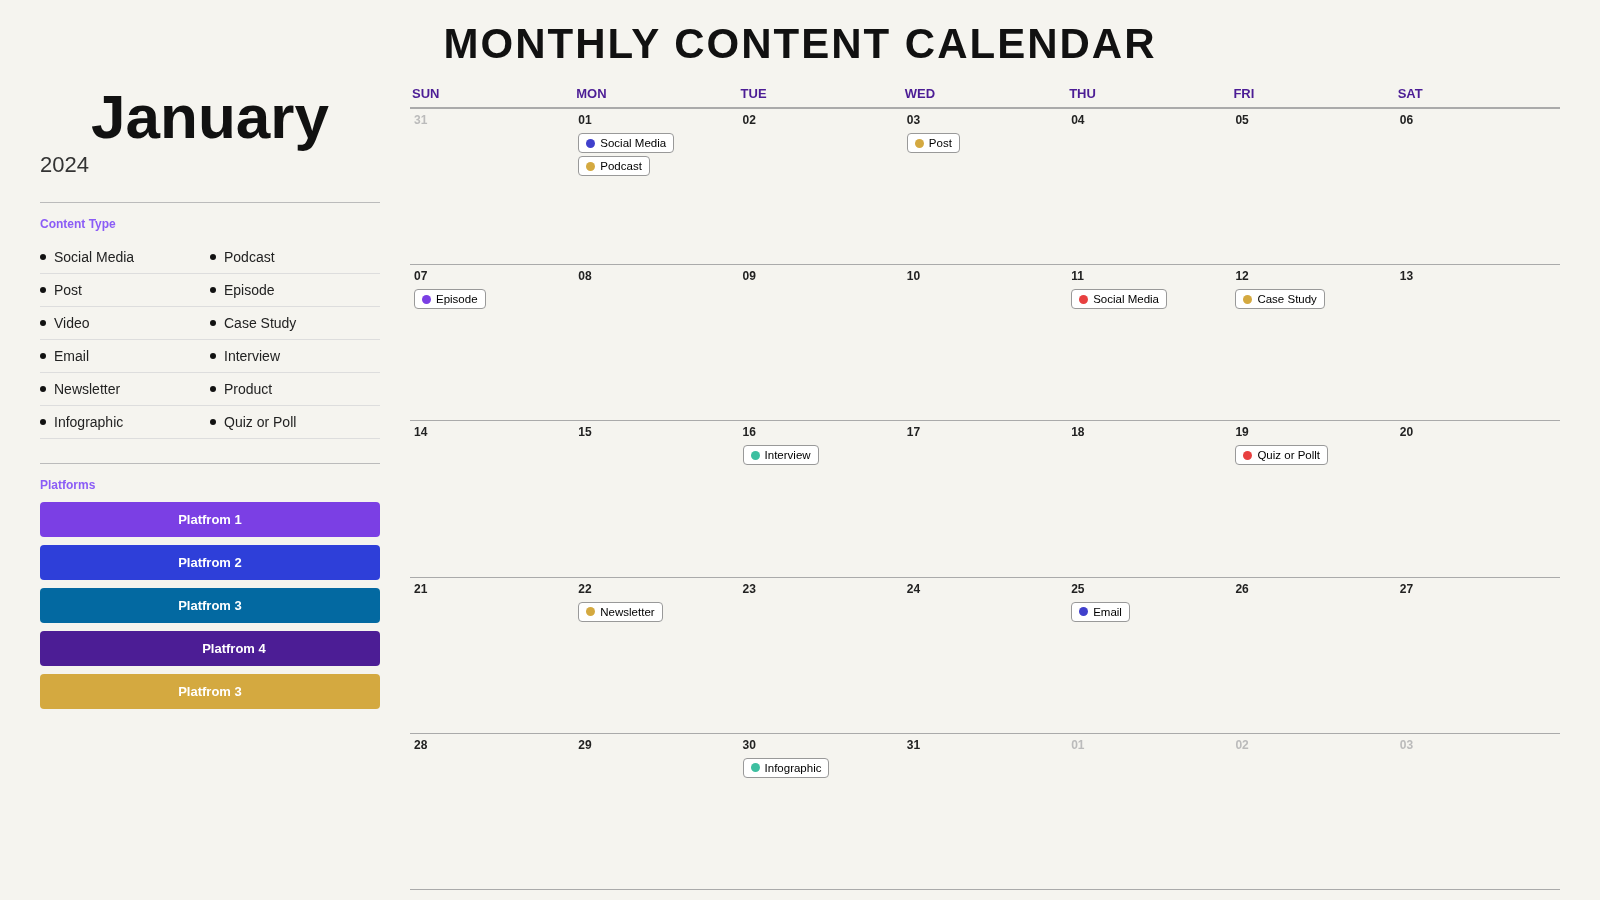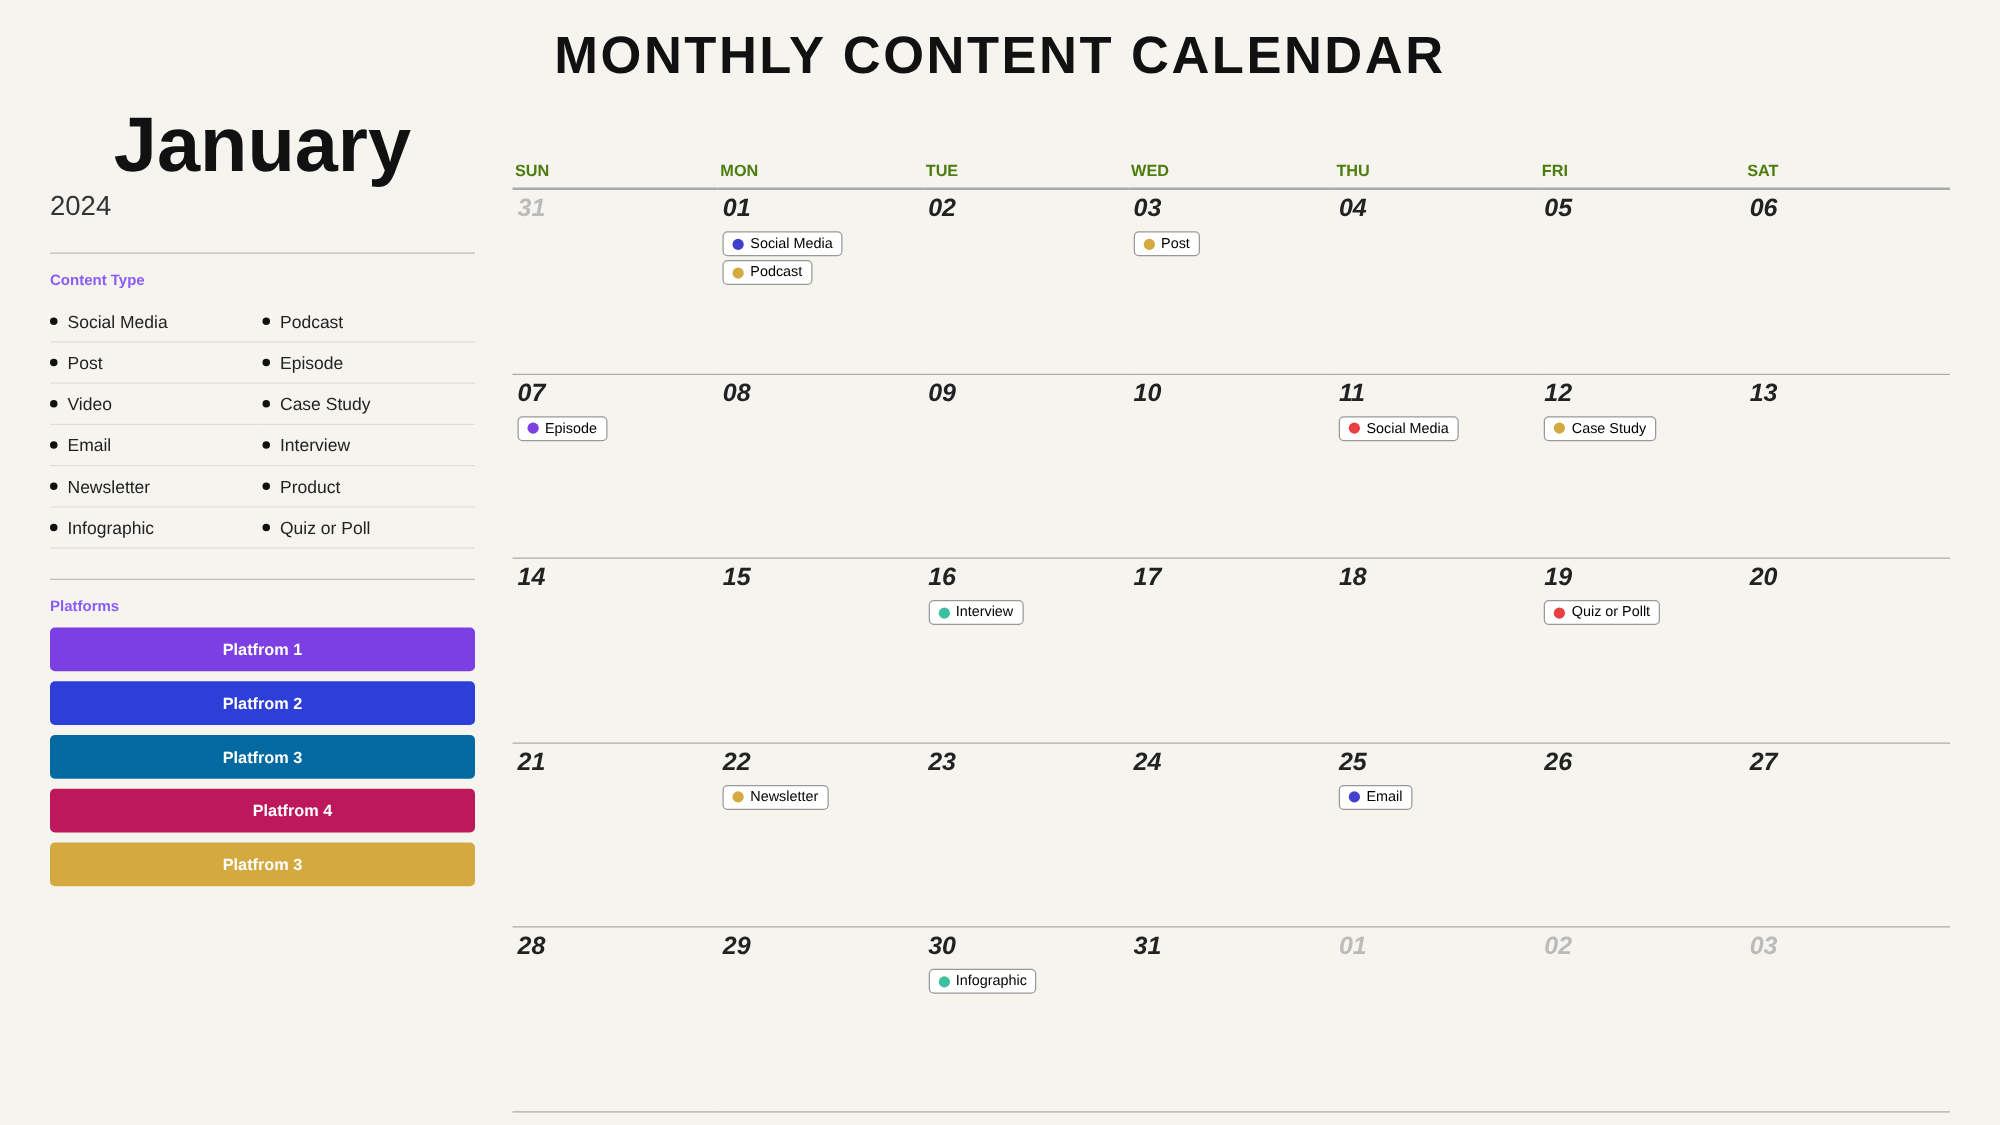--- a/index.html
+++ b/index.html
@@ -112,26 +112,25 @@
       flex-direction: column;
     }
     .cal-header {
       display: grid;
       grid-template-columns: repeat(7, 1fr);
       margin-bottom: 0;
     }
     .cal-day-header {
       font-size: 13px;
       font-weight: 700;
-      color: #4d7c0f;
+      color: #4c1d95;
       padding-bottom: 6px;
       border-bottom: 2px solid #aaa;
       text-align: left;
       padding-left: 2px;
-      margin-top: 43px;
     }
     .cal-body {
       display: flex;
       flex-direction: column;
       flex: 1;
     }
     .cal-week {
       display: grid;
       grid-template-columns: repeat(7, 1fr);
       flex: 1;
@@ -139,25 +138,24 @@
     }
     .cal-cell {
       padding: 4px 4px 2px 4px;
       display: flex;
       flex-direction: column;
       border-bottom: 1.5px solid #aaa;
       min-height: 110px;
       position: relative;
     }
     .cal-date {
-      font-size: 20px;
+      font-size: 12px;
       font-weight: 700;
       color: #222;
       margin-bottom: 6px;
-      font-style: italic;
     }
     .cal-date.muted {
       color: #bbb;
     }
     .event-chip {
       display: flex;
       align-items: center;
       gap: 5px;
       border: 1.5px solid #999;
       border-radius: 4px;
@@ -243,21 +241,21 @@
           </div>
         </div>
     </div>
     <div class="platforms-section">
       <hr class="sidebar-divider">
       <div class="section-title">Platforms</div>
       <div class="platform-grid" id="platform-grid">
           <div class="platform-btn" style="background: rgb(123, 63, 228);">Platfrom 1</div>
           <div class="platform-btn" style="background: rgb(46, 63, 217);">Platfrom 2</div>
           <div class="platform-btn" style="background: #0369a1;">Platfrom 3</div>
-          <div class="platform-btn" style="background: #be185d; padding-left: 48px;">Platfrom 4</div>
+          <div class="platform-btn" style="background: #4c1d95; padding-left: 48px;">Platfrom 4</div>
           <div class="platform-btn" style="background: rgb(212, 169, 64);">Platfrom 3</div>
         </div>
     </div>
   </div>
 
   <div class="calendar">
     <div class="cal-header" id="cal-header">
         <div class="cal-day-header">SUN</div>
         <div class="cal-day-header">MON</div>
         <div class="cal-day-header">TUE</div>

